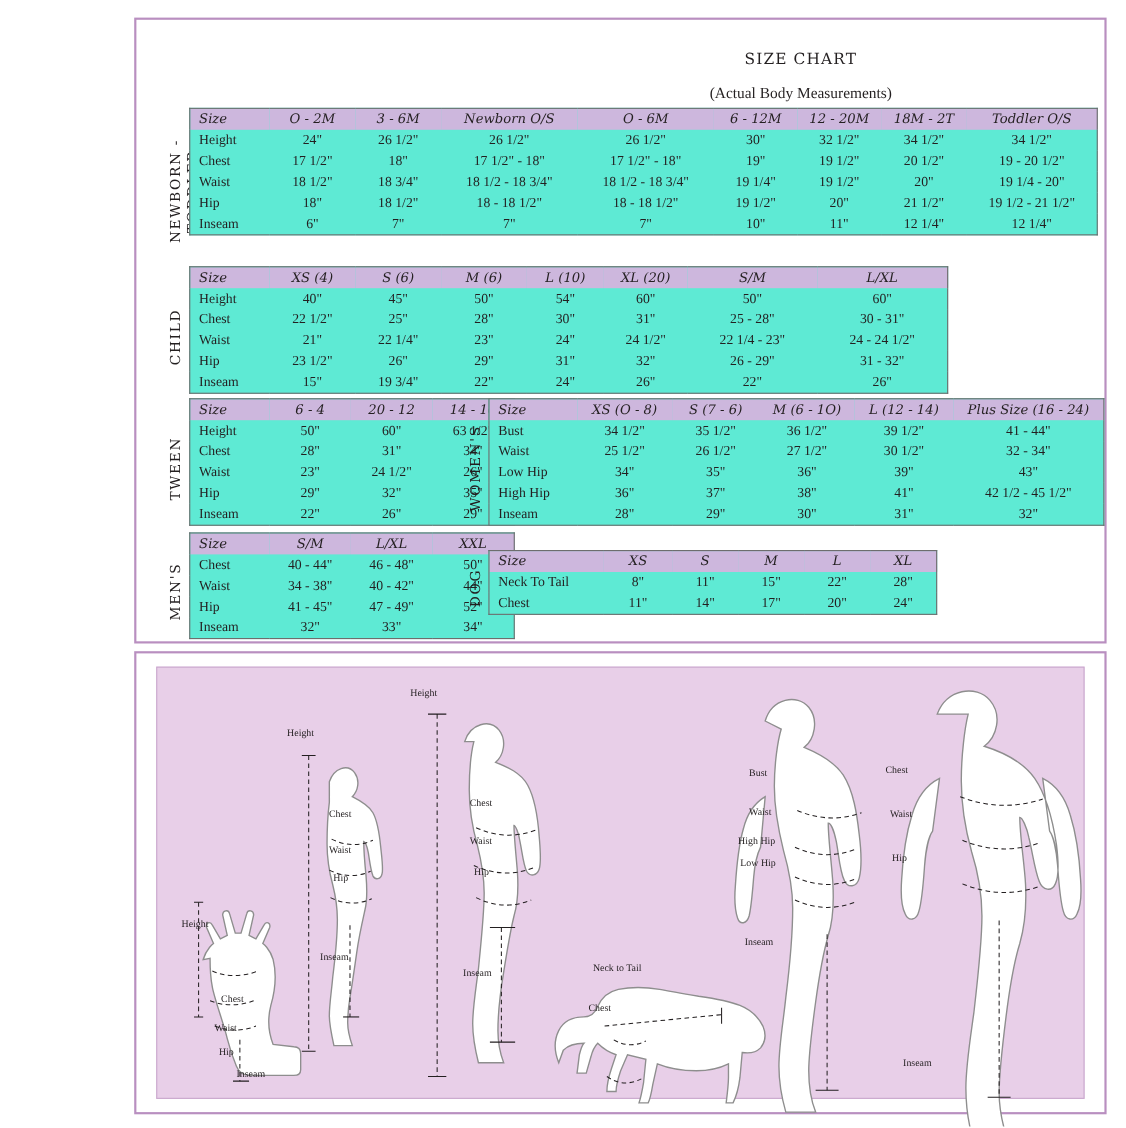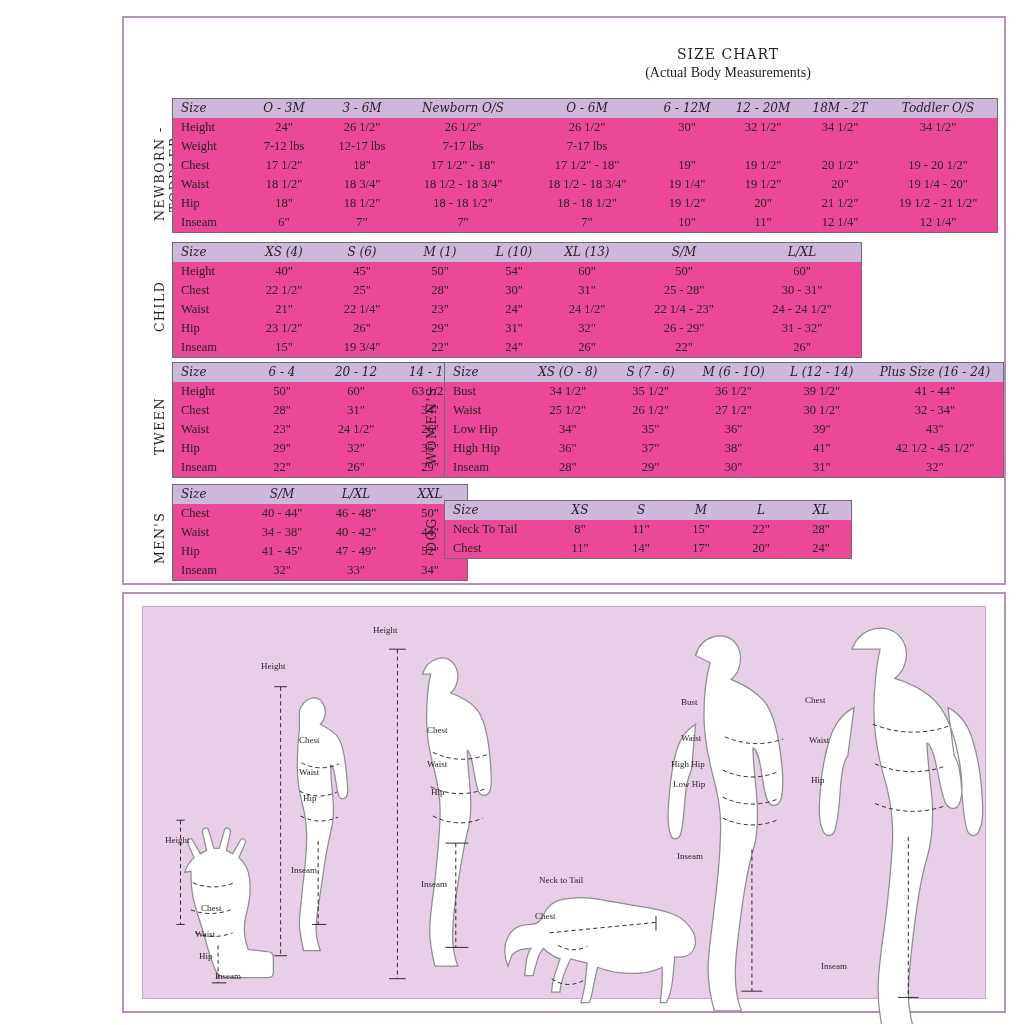--- a/index.html
+++ b/index.html
@@ -59,29 +59,29 @@
     width: 260px;
   }
   .chart-heading .t1 {
     font-family: "DejaVu Serif", serif;
     font-size: 14px;
     letter-spacing: 1px;
     font-variant: small-caps;
   }
   .chart-heading .t2 {
     font-size: 14px;
-    margin-top: 3px;
+    margin-top: 16px;
   }
 
   
   table.sz {
     position: absolute;
     border-collapse: collapse;
     font-size: 12.5px;
-    background: #ec4899;
+    background: #5eead4;
     border: 1px solid #6d6d6d;
   }
   table.sz td, table.sz th {
     border: 0;
     padding: 0 4px;
     height: 19px;
     line-height: 19px;
     white-space: nowrap;
     font-weight: normal;
     text-align: center;
@@ -137,21 +137,21 @@
     <div class="chart-heading">
       <div class="t1">SIZE CHART</div>
       <div class="t2">(Actual Body Measurements)</div>
     </div>
 
     <div class="vlabel" style="left:28px; top:86px; height:140px;">NEWBORN - TODDLER</div>
     <table class="sz" id="t-newborn" style="left:48px; top:80px;">
       <thead>
           <tr>
         <td class="rowlab" style="width:60px">Size</td>
-        <td style="width:70px">O - 3M</td>
+        <td style="width:70px">O - 2M</td>
         <td style="width:70px">3 - 6M</td>
         <td style="width:116px">Newborn O/S</td>
         <td style="width:116px">O - 6M</td>
         <td style="width:68px">6 - 12M</td>
         <td style="width:68px">12 - 20M</td>
         <td style="width:70px">18M - 2T</td>
         <td style="width:110px">Toddler O/S</td>
       </tr>
         </thead>
       <tbody>
@@ -160,31 +160,20 @@
           <td>24"</td>
           <td>26 1/2"</td>
           <td>26 1/2"</td>
           <td>26 1/2"</td>
           <td>30"</td>
           <td>32 1/2"</td>
           <td>34 1/2"</td>
           <td>34 1/2"</td>
         </tr>
         <tr>
-          <td class="rowlab">Weight</td>
-          <td>7-12 lbs</td>
-          <td>12-17 lbs</td>
-          <td>7-17 lbs</td>
-          <td>7-17 lbs</td>
-          <td></td>
-          <td></td>
-          <td></td>
-          <td></td>
-        </tr>
-        <tr>
           <td class="rowlab">Chest</td>
           <td>17 1/2"</td>
           <td>18"</td>
           <td>17 1/2" - 18"</td>
           <td>17 1/2" - 18"</td>
           <td>19"</td>
           <td>19 1/2"</td>
           <td>20 1/2"</td>
           <td>19 - 20 1/2"</td>
         </tr>
@@ -224,23 +213,23 @@
       </tbody>
     </table>
 
     <div class="vlabel" style="left:28px; top:228px; height:120px;">CHILD</div>
     <table class="sz" id="t-child" style="left:48px; top:224px;">
       <thead>
           <tr>
         <td class="rowlab" style="width:60px">Size</td>
         <td style="width:70px">XS (4)</td>
         <td style="width:70px">S (6)</td>
-        <td style="width:70px">M (1)</td>
+        <td style="width:70px">M (6)</td>
         <td style="width:62px">L (10)</td>
-        <td style="width:68px">XL (13)</td>
+        <td style="width:68px">XL (20)</td>
         <td style="width:110px">S/M</td>
         <td style="width:110px">L/XL</td>
       </tr>
         </thead>
       <tbody>
         <tr>
           <td class="rowlab">Height</td>
           <td>40"</td>
           <td>45"</td>
           <td>50"</td>

